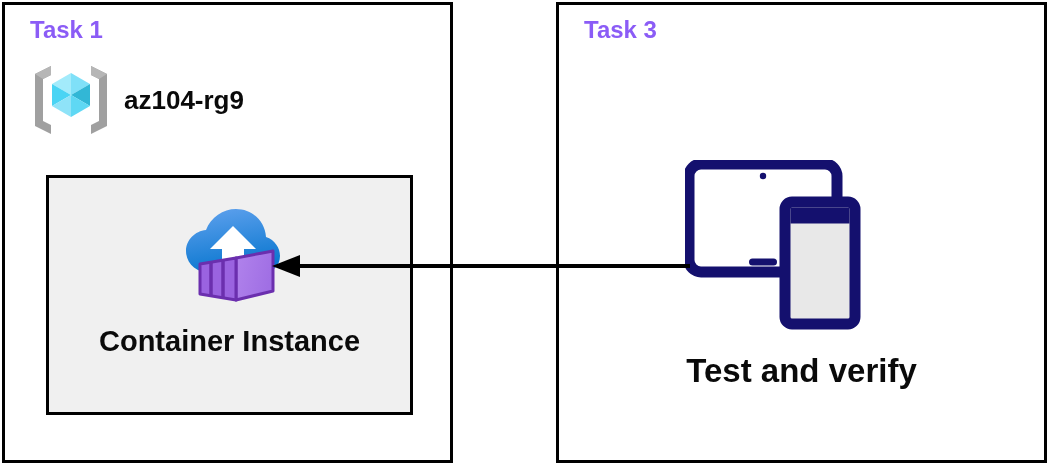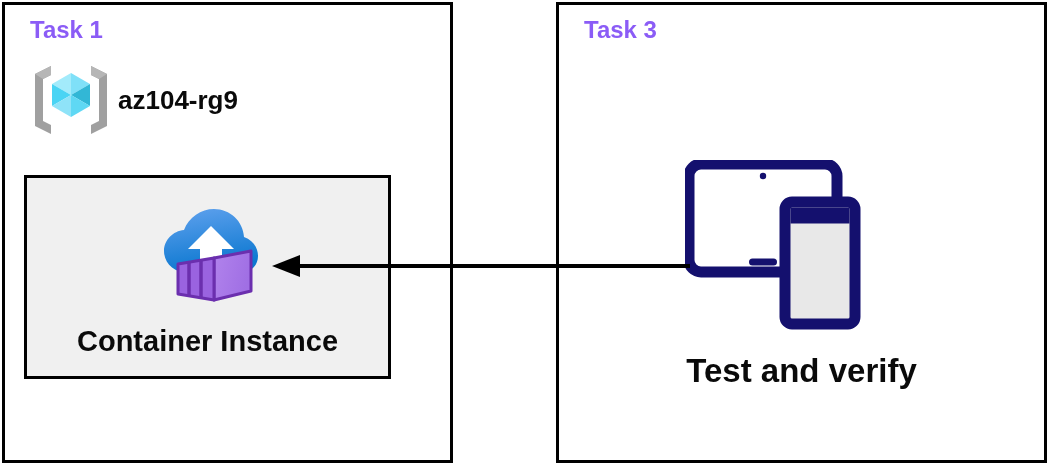--- a/index.html
+++ b/index.html
@@ -39,37 +39,37 @@
   #title-task1 { left: 30px;  top: 16px; }
   #title-task2 { left: 584px; top: 16px; }
 
   
   #rg-row {
     position: absolute;
     left: 30px;
     top: 62px;
     display: flex;
     align-items: center;
-    gap: 6px;
+    gap: 12px;
   }
   #rg-icon { width: 82px; height: 76px; display: block; }
   #rg-label {
     font-size: 26px;
     font-weight: bold;
     color: #0a0a0a;
     white-space: nowrap;
   }
 
   
   #aci-card {
     position: absolute;
-    left: 24px;
+    left: 46px;
     top: 175px;
     width: 367px;
-    height: 204px;
+    height: 240px;
     box-sizing: border-box;
     background: #f0f0f0;
     border: 3px solid #000000;
   }
   #aci-icon {
     position: absolute;
     left: 50%;
     transform: translateX(-50%);
     top: 25px;
     width: 104px;

